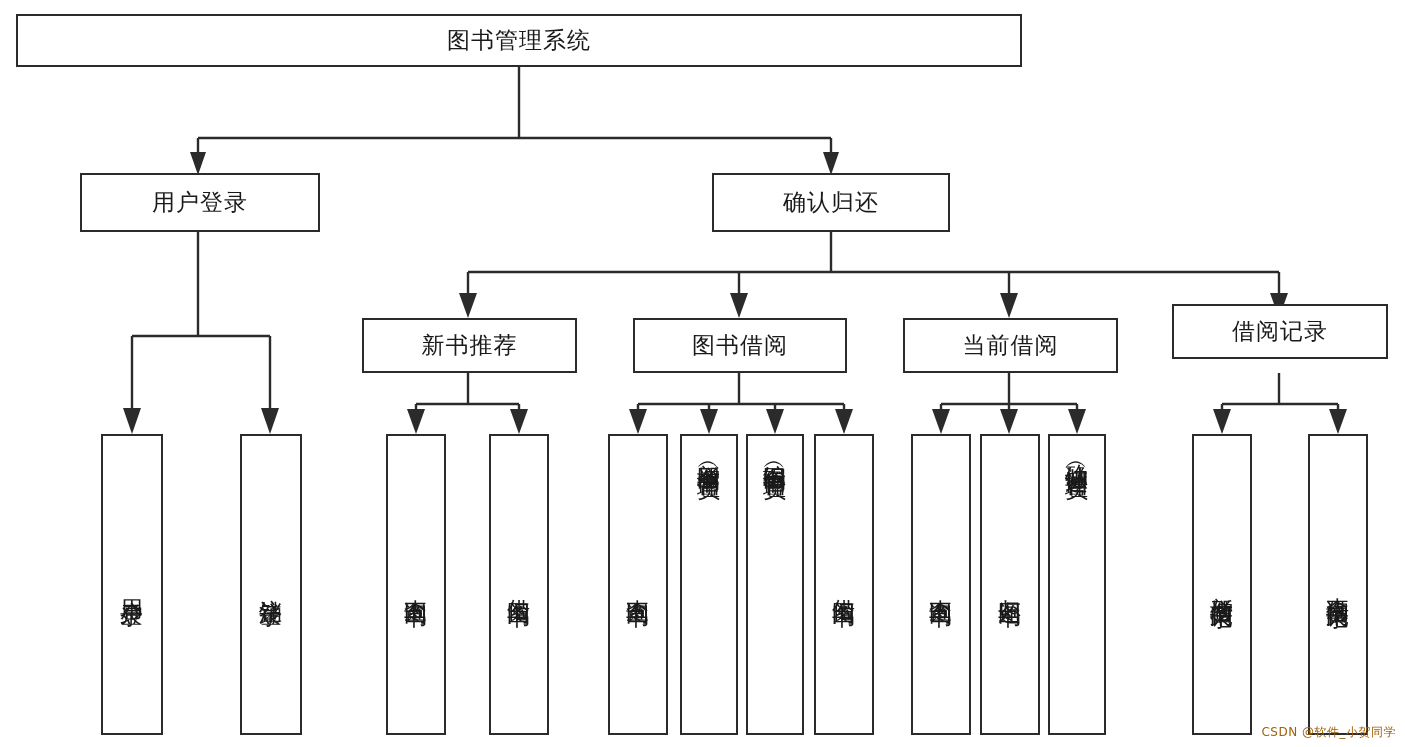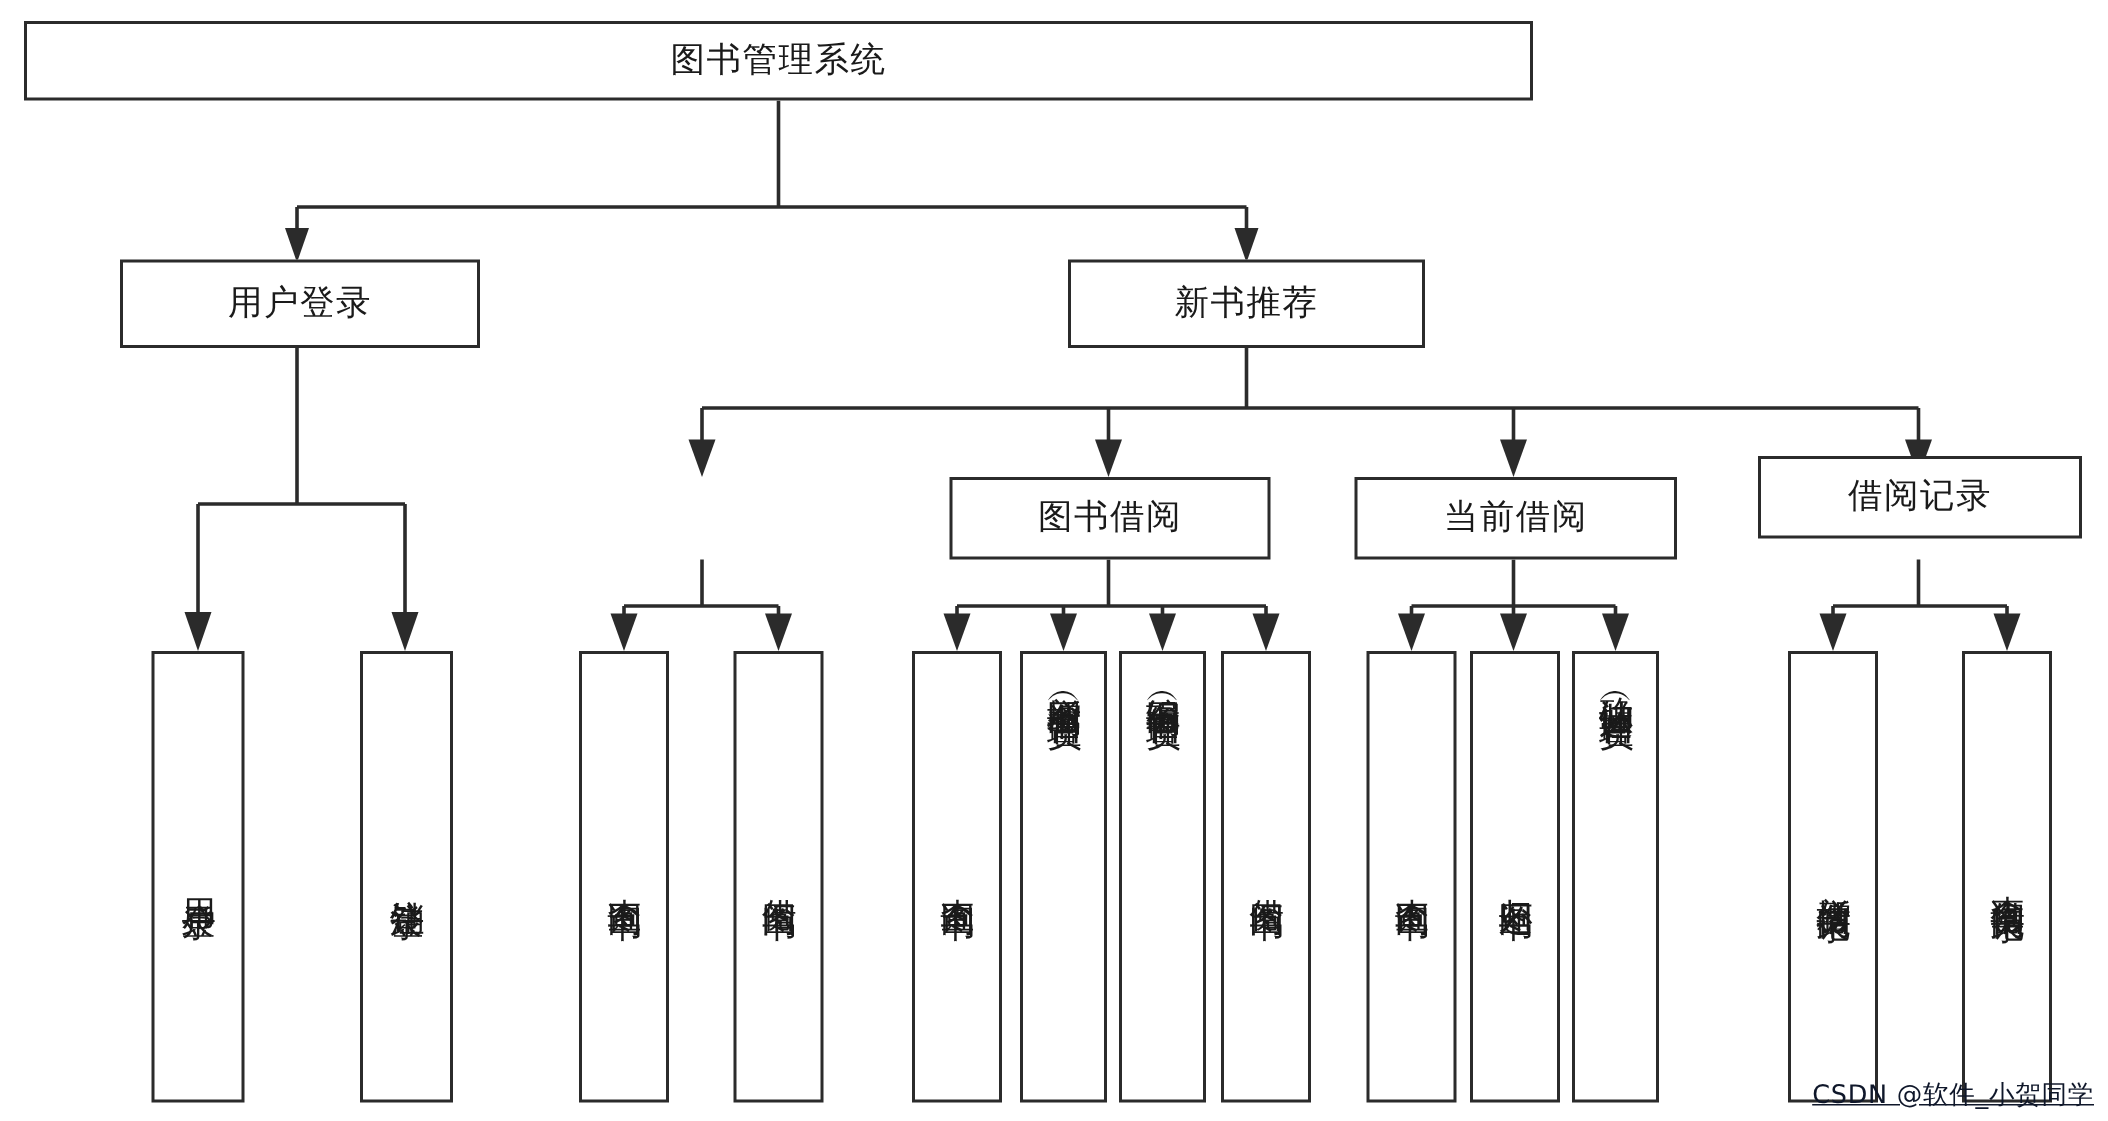--- a/index.html
+++ b/index.html
@@ -70,26 +70,25 @@
   }
   .arrowhead {
     fill: #2b2b2b;
     stroke: none;
   }
   
   #watermark {
     position: absolute;
     right: 8px;
     bottom: 6px;
-    font-size: 17px;
-    color: #0f172a;
+    font-size: 12px;
+    color: #a16207;
     letter-spacing: 0.5px;
     white-space: nowrap;
     font-family: "DejaVu Sans", "Liberation Sans", sans-serif;
-    text-decoration: underline;
   }
 </style>
 </head>
 <body>
 
 <div id="diagram-root">
 
   <svg id="connectors" viewBox="0 0 1405 747">
 
     <line x1="519" y1="67" x2="519" y2="138"></line>
@@ -151,22 +150,23 @@
     <line x1="1222" y1="404" x2="1222" y2="414"></line>
     <polygon class="arrowhead" points="1222,434 1213,409 1231,409"></polygon>
     <line x1="1338" y1="404" x2="1338" y2="414"></line>
     <polygon class="arrowhead" points="1338,434 1329,409 1347,409"></polygon>
   </svg>
 
   <div class="node horizontal" style="left:16px; top:14px; width:1006px; height:53px;">图书管理系统</div>
 
   <div class="node horizontal" style="left:80px; top:173px; width:240px; height:59px;">用户登录</div>
 
-  <div class="node horizontal" style="left:712px; top:173px; width:238px; height:59px;">新书推荐</div>
-
+  <div class="node horizontal" style="left:712px; top:173px; width:238px; height:59px;">确认归还</div>
+
+  <div class="node horizontal" style="left:362px; top:318px; width:215px; height:55px;">新书推荐</div>
 
   <div class="node horizontal" style="left:903px; top:318px; width:215px; height:55px;">当前借阅</div>
 
   <div class="node horizontal" style="left:633px; top:318px; width:214px; height:55px;">图书借阅</div>
 
   <div class="node horizontal" style="left:1172px; top:304px; width:216px; height:55px;">借阅记录</div>
 
   <div class="node vertical center-text" style="left:101px; top:434px; width:62px; height:301px;">
     <span class="vtext">用户登录</span>
   </div>

